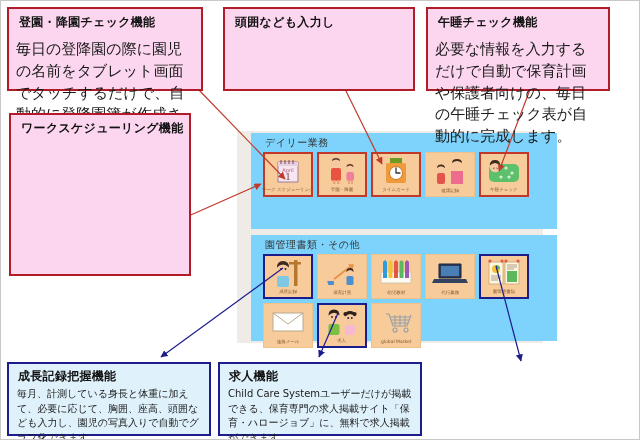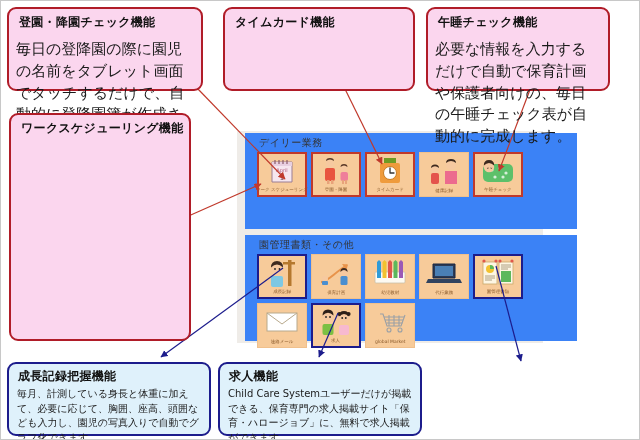--- a/index.html
+++ b/index.html
@@ -16,21 +16,21 @@
     height: 440px;
     background: #ffffff;
     border: 1px solid #c8c8c8;
     box-sizing: border-box;
     overflow: hidden;
   }
   
   .callout {
     position: absolute;
     box-sizing: border-box;
-    border-radius: 9px;
+    border-radius: 0;
     z-index: 5;
   }
   .callout.pink {
     background: #fbd6ee;
     border: 2px solid #b01c28;
   }
   .callout.blue {
     background: #dff1fb;
     border: 2px solid #1c1c8c;
   }
@@ -52,23 +52,23 @@
     position: absolute;
     left: 236px;
     top: 130px;
     width: 306px;
     height: 212px;
     background: #efece8;
     z-index: 2;
   }
   .section {
     position: absolute;
-    left: 8px;
-    width: 332px;
-    background: #3b82f6;
+    left: 14px;
+    width: 306px;
+    background: #7dd3fc;
   }
   .section-title {
     font-size: 10px;
     color: #333333;
     padding: 3px 0 2px 14px;
     font-weight: normal;
     letter-spacing: 0.5px;
   }
   .tile-row {
     display: flex;
@@ -375,29 +375,29 @@
       <path d="M495,265 L520,360"></path>
     </g>
   </svg>
 
   <div class="callout pink" style="left:6px; top:6px; width:196px; height:84px;">
     <div class="c-title">登園・降園チェック機能</div>
     <div class="c-body">毎日の登降園の際に園児の名前をタブレット画面でタッチするだけで、自動的に登降園簿が作成されます。</div>
   </div>
 
   <div class="callout pink" style="left:222px; top:6px; width:192px; height:84px;">
-    <div class="c-title">タイムカード機能</div>
+    <div class="c-title">頭囲なども入力し</div>
   </div>
 
   <div class="callout pink" style="left:425px; top:6px; width:184px; height:84px;">
     <div class="c-title">午睡チェック機能</div>
     <div class="c-body">必要な情報を入力するだけで自動で保育計画や保護者向けの、毎日の午睡チェック表が自動的に完成します。</div>
   </div>
 
-  <div class="callout pink" style="left:8px; top:112px; width:182px; height:228px;">
+  <div class="callout pink" style="left:8px; top:112px; width:182px; height:163px;">
     <div class="c-title">ワークスケジューリング機能</div>
   </div>
 
   <div class="callout blue" style="left:217px; top:361px; width:204px; height:74px;">
     <div class="c-title">求人機能</div>
     <div class="c-body">Child Care Systemユーザーだけが掲載できる、保育専門の求人掲載サイト「保育・ハロージョブ」に、無料で求人掲載ができます。</div>
   </div>
 
   <div class="callout blue" style="left:6px; top:361px; width:204px; height:74px;">
     <div class="c-title">成長記録把握機能</div>

